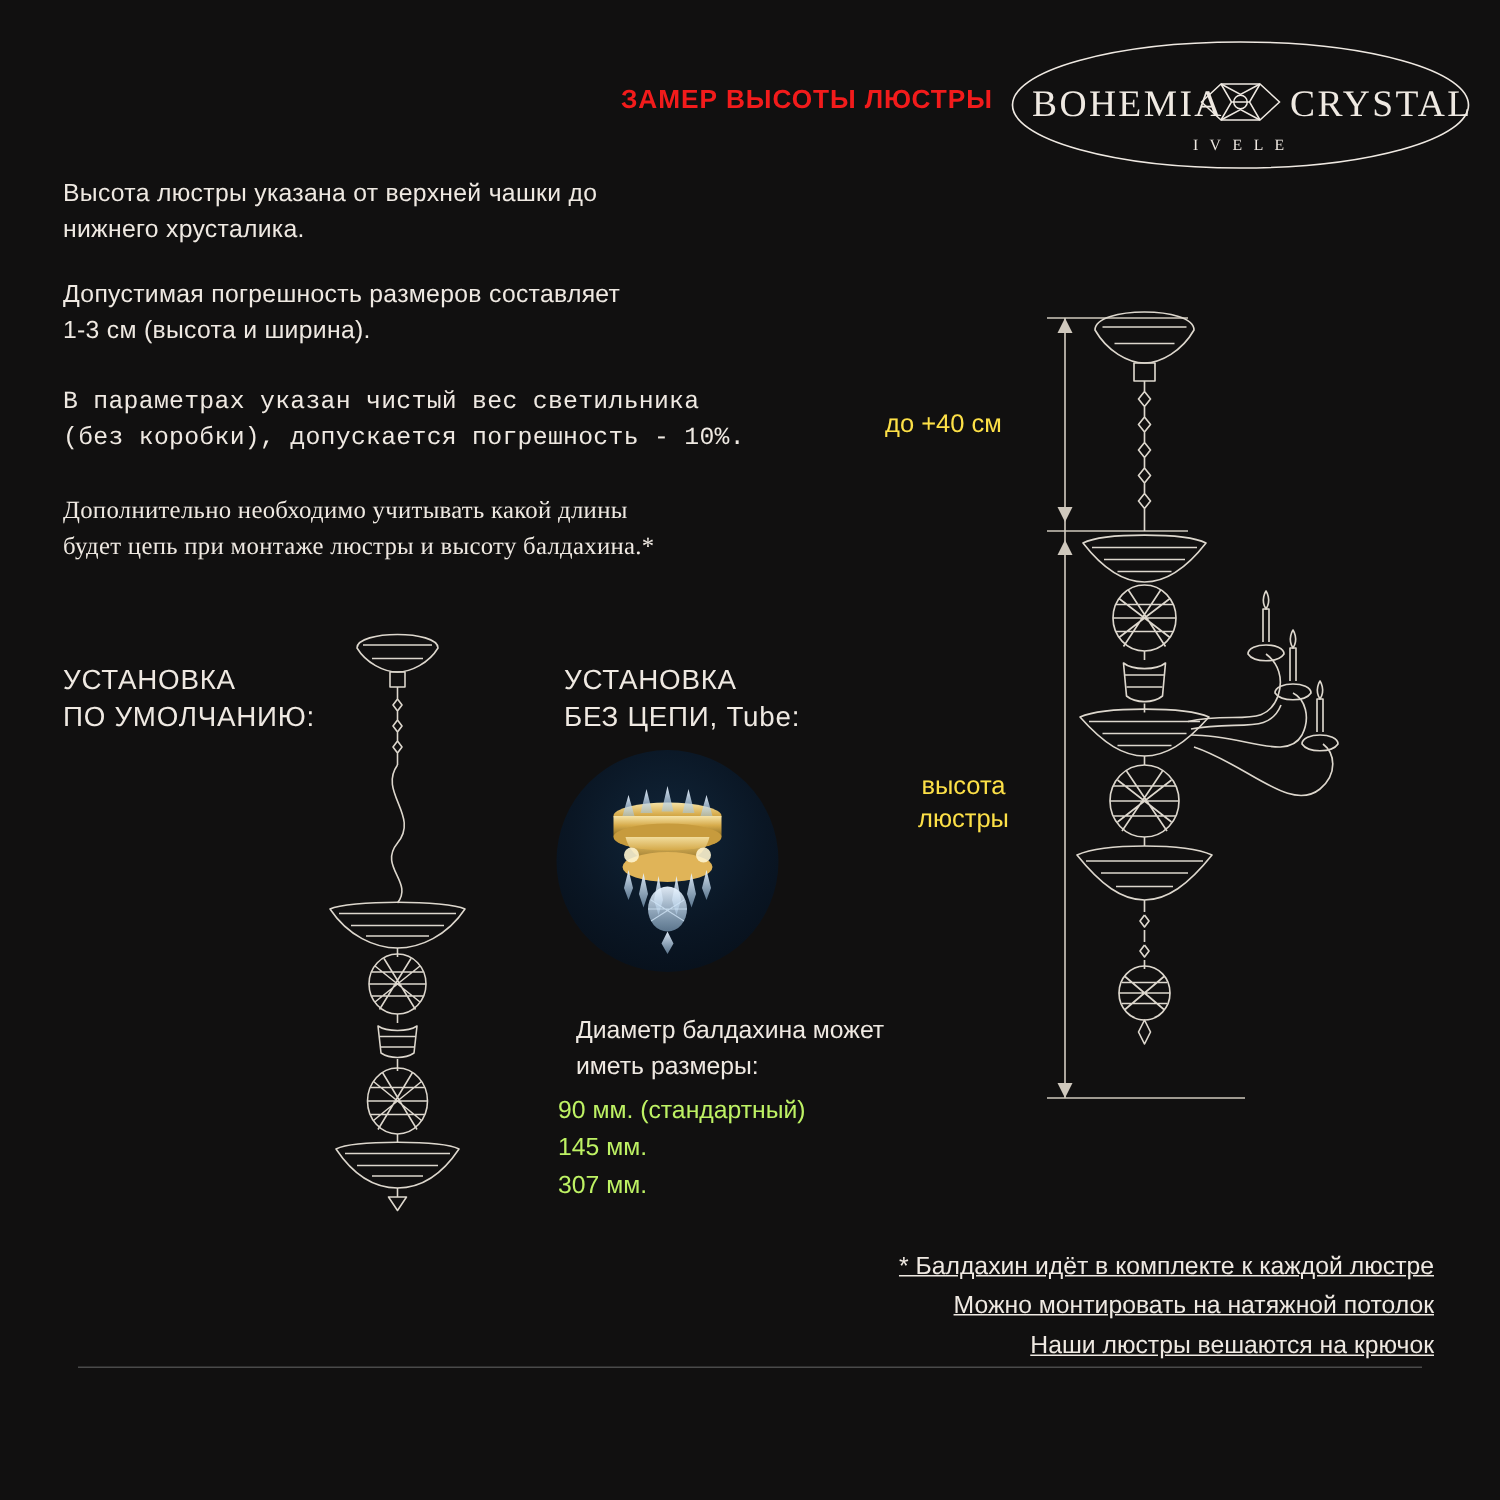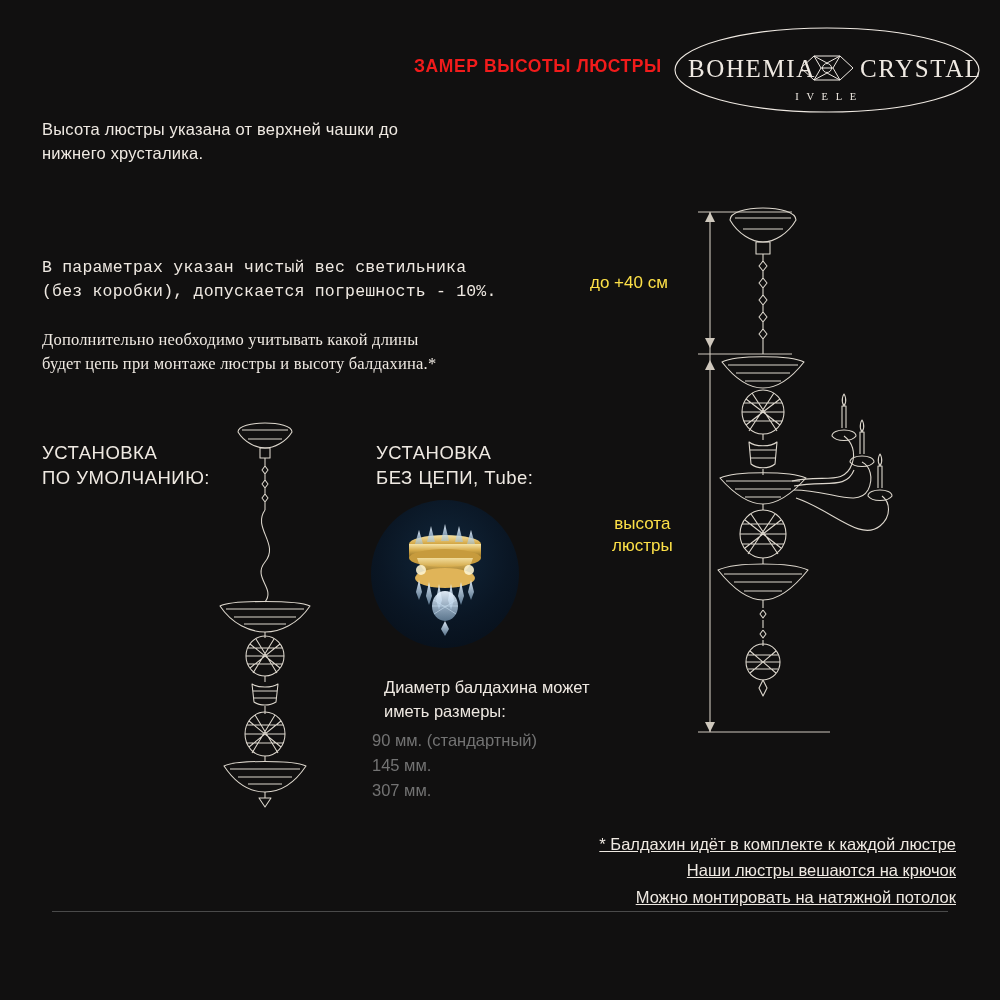--- a/index.html
+++ b/index.html
@@ -74,21 +74,21 @@
     position: absolute;
     left: 384px; top: 676px;
     color: #efe9e2;
     font-size: 16.5px;
     line-height: 1.45;
     white-space: pre-line;
   }
   .diam-list {
     position: absolute;
     left: 372px; top: 728px;
-    color: #737373;
+    color: #bef264;
     font-size: 16.5px;
     line-height: 1.52;
   }
   .diam-list div { white-space: pre; }
 
   
   .footer-notes {
     position: absolute;
     right: 44px; top: 831px;
     text-align: right;
@@ -145,20 +145,22 @@
         <path d="M-13 -12 L-6 0 L-13 12 M13 -12 L6 0 L13 12 M-6 0 L6 0"></path>
         <path d="M-13 -12 L0 -5 L13 -12 M-13 12 L0 5 L13 12"></path>
         <circle cx="0" cy="0" r="4.5"></circle>
       </g>
       <text x="155" y="76" fill="#efe9e2" text-anchor="middle" font-family="Liberation Serif, serif" font-size="10.5" letter-spacing="2.6">I V E L E</text>
     </svg>
   </div>
 
   <div class="para" id="para0">Высота люстры указана от верхней чашки до
 нижнего хрусталика.</div>
+  <div class="para" id="para1">Допустимая погрешность размеров составляет
+1-3 см (высота и ширина).</div>
   <div class="para" id="para2">В параметрах указан чистый вес светильника
 (без коробки), допускается погрешность - 10%.</div>
   <div class="para" id="para3">Дополнительно необходимо учитывать какой длины
 будет цепь при монтаже люстры и высоту балдахина.*</div>
 
   <div class="section-label" id="label-default">УСТАНОВКА
 ПО УМОЛЧАНИЮ:</div>
   <div class="section-label" id="label-nochain">УСТАНОВКА
 БЕЗ ЦЕПИ, Tube:</div>
 
@@ -325,18 +327,18 @@
 
         <ellipse cx="183" cy="472" rx="17" ry="18"></ellipse>
         <path d="M170 461 L196 483 M196 461 L170 483 M166 472 H200 M168 465 H198 M168 479 H198"></path>
         <path d="M183 490 l4 8 -4 8 -4 -8 z"></path>
       </g>
     </svg>
   </div>
 
   <div class="footer-notes">
     <div>* Балдахин идёт в комплекте к каждой люстре</div>
+    <div>Можно монтировать на натяжной потолок</div>
     <div>Наши люстры вешаются на крючок</div>
-    <div>Можно монтировать на натяжной потолок</div>
   </div>
   <div class="footer-rule"></div>
 
 </div>
 
 </body></html>

